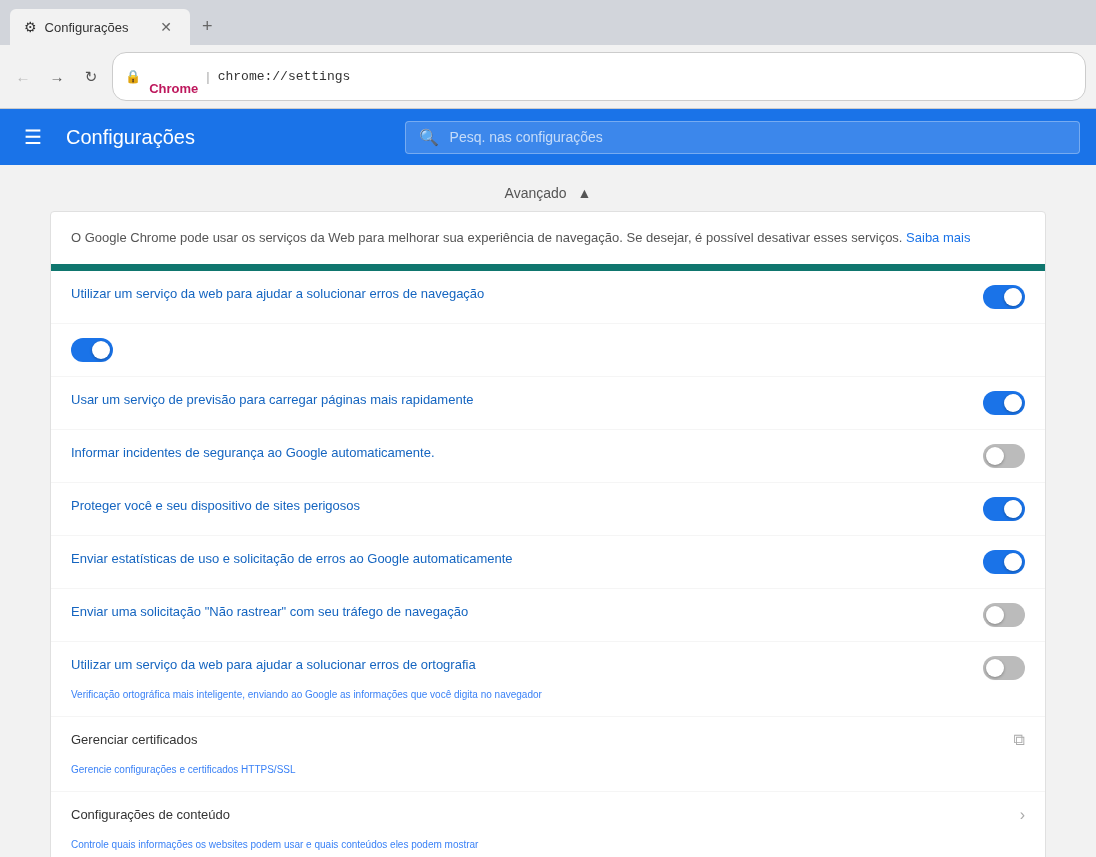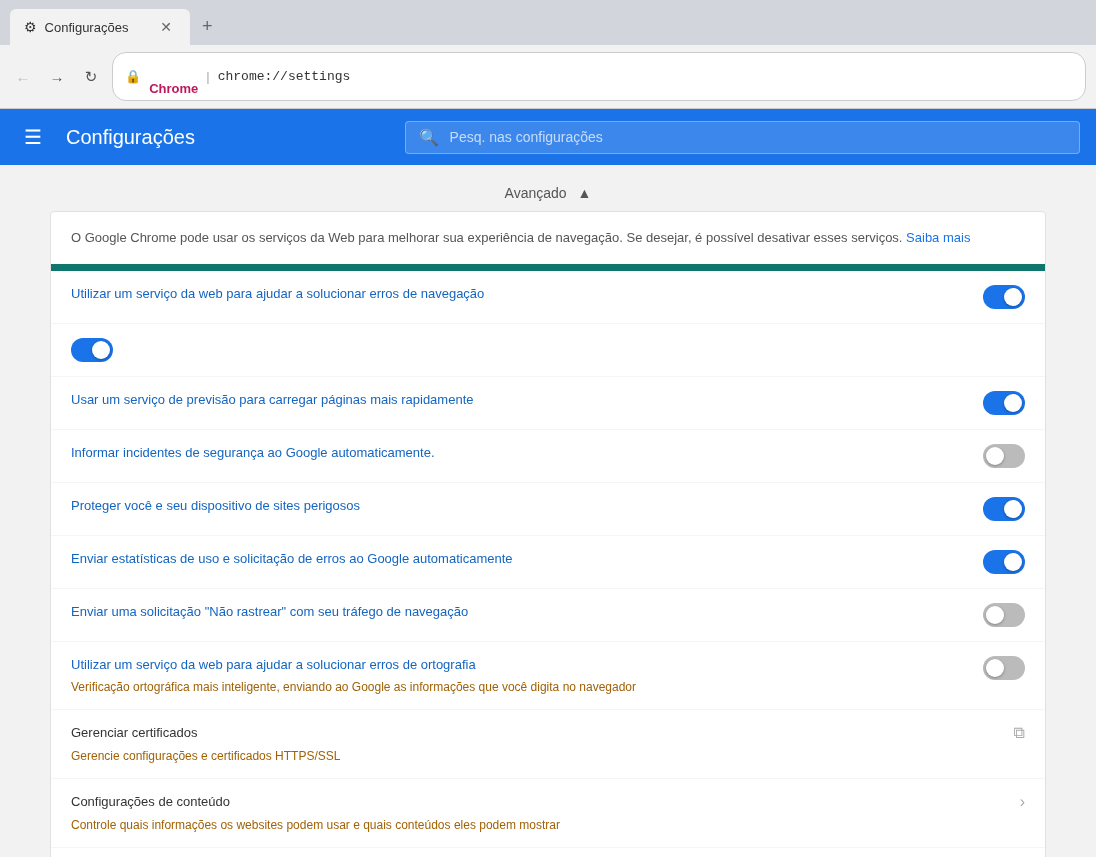--- a/index.html
+++ b/index.html
@@ -92,21 +92,21 @@
       display: flex; padding: 14px 20px;
       border-bottom: 1px solid #f5f5f5; min-height: 52px;
     }
     .setting-row:last-child { border-bottom: none; }
     .setting-row-content { flex: 1; }
     .setting-label {
       font-size: 13px; color: #1565c0; cursor: pointer;
       line-height: 1.4;
     }
     .setting-label.black { color: #333; cursor: default; }
-    .setting-sublabel { font-size: 12px; color: #a16207; margin-top: 5px; line-height: 1.4; }
+    .setting-sublabel { font-size: 10px; color: #3b82f6; margin-top: 14px; line-height: 1.4; }
 
     
     .toggle {
       position: relative; width: 42px; height: 24px; cursor: pointer;
       flex-shrink: 0;
     }
     .toggle-slider {
       position: absolute; top: 0; left: 0; right: 0; bottom: 0;
       border-radius: 12px; transition: 0.3s;
     }

